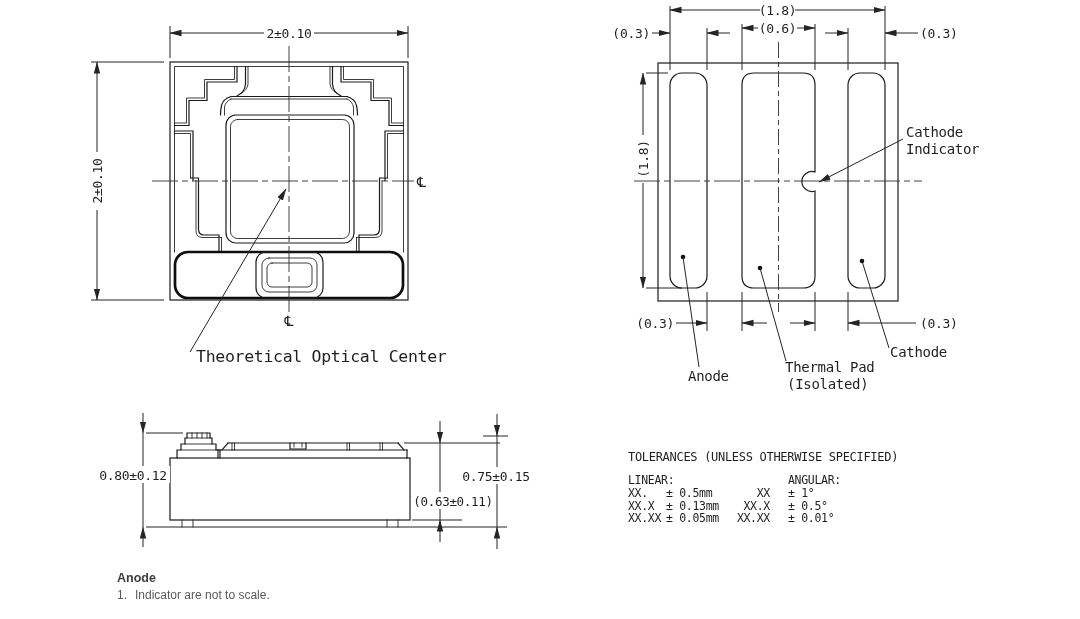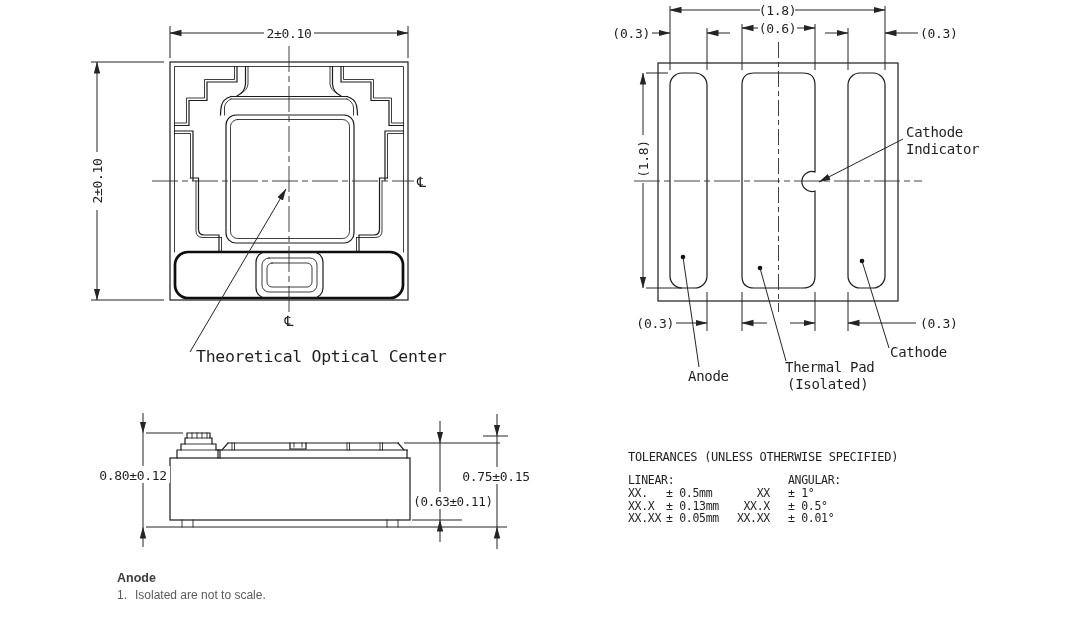--- a/index.html
+++ b/index.html
@@ -250,15 +250,15 @@
     <text class="t" x="788" y="497" font-size="11.5">± 1°</text>
     <text class="t" x="770" y="509.5" font-size="11.5" text-anchor="end">XX.X</text>
     <text class="t" x="788" y="509.5" font-size="11.5">± 0.5°</text>
     <text class="t" x="770" y="522" font-size="11.5" text-anchor="end">XX.XX</text>
     <text class="t" x="788" y="522" font-size="11.5">± 0.01°</text>
   </g>
 </svg>
 
 <div id="notes">
   <div class="nh">Anode</div>
-  <div class="ni"><span class="num">1.</span><span>Isolated are not to scale.</span></div>
+  <div class="ni"><span class="num">1.</span><span>Indicator are not to scale.</span></div>
 </div>
 </div>
 
 </body></html>

